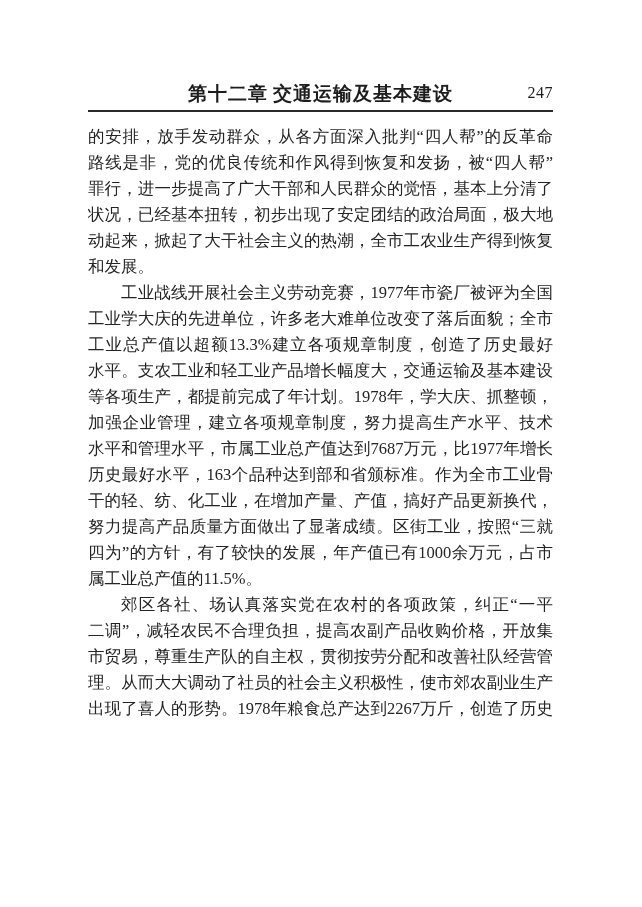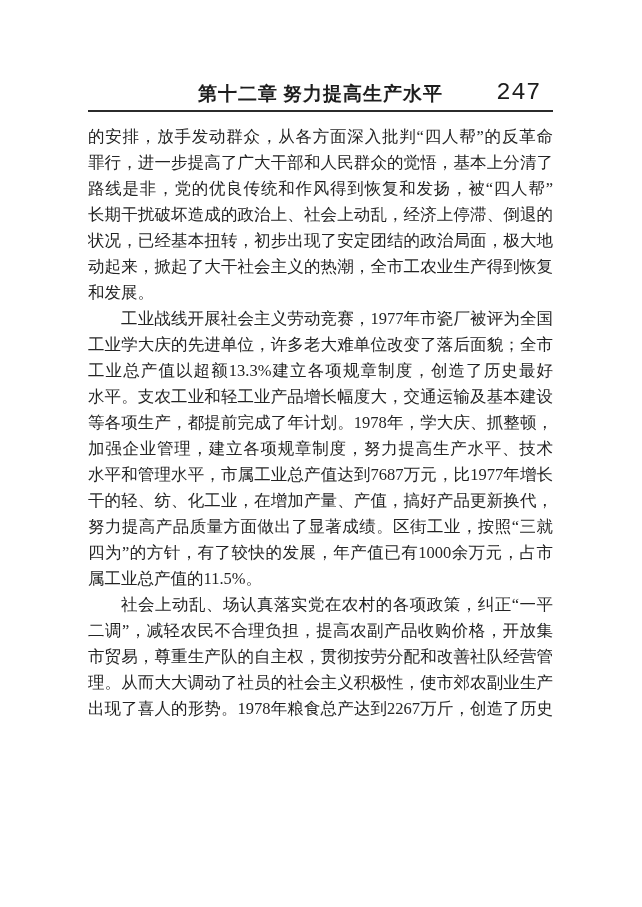--- a/index.html
+++ b/index.html
@@ -30,25 +30,25 @@
     line-height: 22px;
     letter-spacing: 1px;
     color: #1d1d1d;
     white-space: nowrap;
   }
   .chapter-number {
     margin-right: 5px;
   }
   .page-number {
     position: absolute;
-    right: 12px;
+    right: 0;
     top: -1px;
-    font-family: Liberation Mono, monospace;
+    font-family: Liberation Serif, serif;
     font-weight: 400;
-    font-size: 24px;
+    font-size: 16px;
     line-height: 22px;
     letter-spacing: 0.5px;
     color: #1d1d1d;
   }
   .header-rule {
     position: absolute;
     left: 88px;
     top: 110px;
     width: 465px;
     height: 0;
@@ -82,49 +82,49 @@
   .indent {
     padding-left: 33px;
   }
 </style>
 </head>
 <body>
 
 <div class="page">
   <div class="running-header">
     <div class="header-title">
-      <span class="chapter-number">第十二章</span><span class="chapter-title">努力提高生产水平</span>
+      <span class="chapter-number">第十二章</span><span class="chapter-title">交通运输及基本建设</span>
     </div>
     <span class="page-number">247</span>
   </div>
   <div class="header-rule"></div>
   <main class="body-text" id="body-text">
       <div class="paragraph">
         <div class="line line-just">的安排，放手发动群众，从各方面深入批判“四人帮”的反革命</div>
+        <div class="line line-just">路线是非，党的优良传统和作风得到恢复和发扬，被“四人帮”</div>
         <div class="line line-just">罪行，进一步提高了广大干部和人民群众的觉悟，基本上分清了</div>
-        <div class="line line-just">路线是非，党的优良传统和作风得到恢复和发扬，被“四人帮”</div>
-        <div class="line line-just">长期干扰破坏造成的政治上、社会上动乱，经济上停滞、倒退的</div>
         <div class="line line-just">状况，已经基本扭转，初步出现了安定团结的政治局面，极大地</div>
         <div class="line line-just">动起来，掀起了大干社会主义的热潮，全市工农业生产得到恢复</div>
         <div class="line line-left">和发展。</div>
       </div>
       <div class="paragraph">
         <div class="line line-just indent">工业战线开展社会主义劳动竞赛，1977年市瓷厂被评为全国</div>
         <div class="line line-just">工业学大庆的先进单位，许多老大难单位改变了落后面貌；全市</div>
         <div class="line line-just">工业总产值以超额13.3%建立各项规章制度，创造了历史最好</div>
         <div class="line line-just">水平。支农工业和轻工业产品增长幅度大，交通运输及基本建设</div>
         <div class="line line-just">等各项生产，都提前完成了年计划。1978年，学大庆、抓整顿，</div>
         <div class="line line-just">加强企业管理，建立各项规章制度，努力提高生产水平、技术</div>
         <div class="line line-just">水平和管理水平，市属工业总产值达到7687万元，比1977年增长</div>
+        <div class="line line-just">历史最好水平，163个品种达到部和省颁标准。作为全市工业骨</div>
         <div class="line line-just">干的轻、纺、化工业，在增加产量、产值，搞好产品更新换代，</div>
         <div class="line line-just">努力提高产品质量方面做出了显著成绩。区街工业，按照“三就</div>
         <div class="line line-just">四为”的方针，有了较快的发展，年产值已有1000余万元，占市</div>
         <div class="line line-left">属工业总产值的11.5%。</div>
       </div>
       <div class="paragraph">
-        <div class="line line-just indent">社会上动乱、场认真落实党在农村的各项政策，纠正“一平</div>
+        <div class="line line-just indent">郊区各社、场认真落实党在农村的各项政策，纠正“一平</div>
         <div class="line line-just">二调”，减轻农民不合理负担，提高农副产品收购价格，开放集</div>
         <div class="line line-just">市贸易，尊重生产队的自主权，贯彻按劳分配和改善社队经营管</div>
         <div class="line line-just">理。从而大大调动了社员的社会主义积极性，使市郊农副业生产</div>
         <div class="line line-just">出现了喜人的形势。1978年粮食总产达到2267万斤，创造了历史</div>
       </div>
     </main>
 </div>
 
 </body></html>

